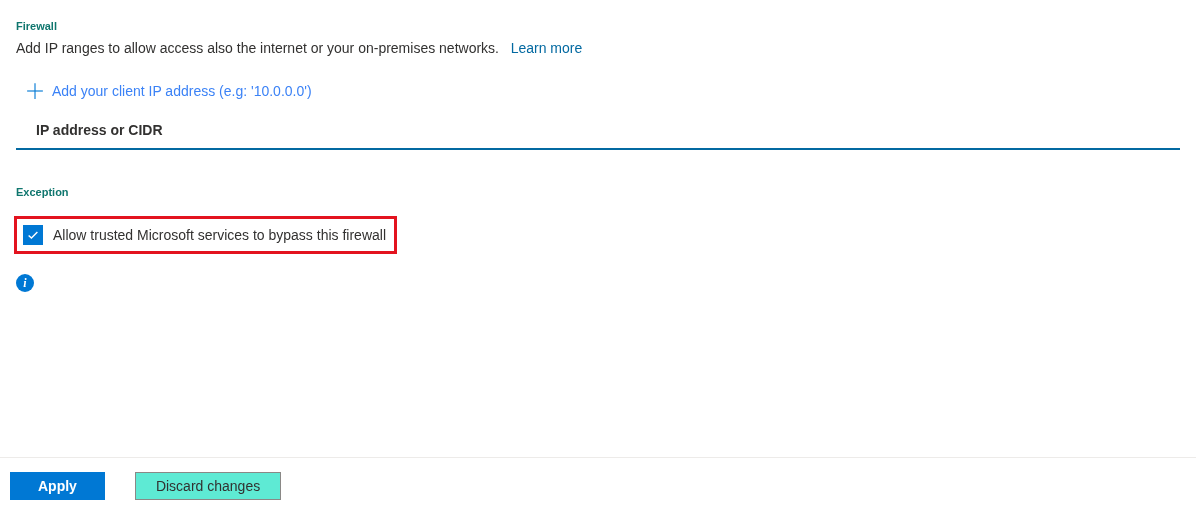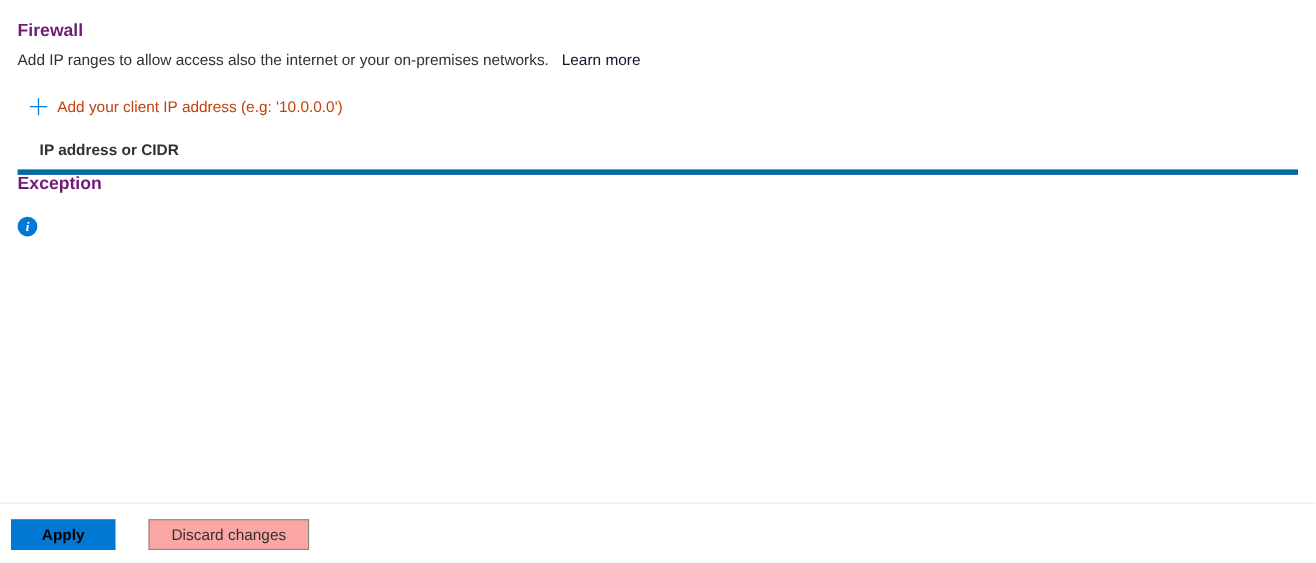--- a/index.html
+++ b/index.html
@@ -11,32 +11,32 @@
       font-family: "Segoe UI", -apple-system, BlinkMacSystemFont, sans-serif;
       font-size: 14px;
       color: #323130;
       background: #ffffff;
       width: 1196px;
       height: 512px;
       padding: 20px 16px 0 16px;
       position: relative;
     }
     .section-heading {
-      font-size: 16px;
+      font-size: 11px;
       font-weight: 600;
-      color: #701a75;
+      color: #0f766e;
       margin-bottom: 8px;
     }
     .section-desc {
       font-size: 14px;
       color: #323130;
       margin-bottom: 18px;
     }
     .link {
-      color: #0f172a;
+      color: #0369a1;
       cursor: pointer;
     }
     .add-ip-row {
       display: flex;
       align-items: center;
       padding: 8px 0 12px 10px;
       cursor: pointer;
     }
     .plus-icon {
       color: #0078d4;
@@ -44,30 +44,31 @@
       font-weight: 400;
       margin-right: 8px;
       display: inline-flex;
       align-items: center;
       justify-content: center;
       width: 18px;
       height: 18px;
     }
     .add-ip-label {
       font-size: 14px;
-      color: #c2410c;
+      color: #3b82f6;
     }
     .column-header {
       font-size: 14px;
       font-weight: 600;
       color: #323130;
       padding: 10px 0 10px 20px;
-      border-bottom: 5px solid #0369a1;
+      border-bottom: 2px solid #0369a1;
     }
     .exception-section {
+      margin-top: 36px;
     }
     .checkbox-row {
       display: inline-flex;
       align-items: center;
       padding: 6px 8px 6px 6px;
       border: 3px solid #e3131f;
       margin-top: 10px;
       margin-left: -2px;
     }
     .checkbox {
@@ -121,30 +122,30 @@
       left: 0;
       right: 0;
       bottom: 12px;
       padding: 14px 10px 0 10px;
       border-top: 1px solid #edebe9;
       display: flex;
       gap: 30px;
     }
     .btn-primary {
       background: #0078d4;
-      color: #000000;
+      color: #ffffff;
       border: none;
       font-size: 14px;
       font-weight: 600;
       padding: 6px 28px;
       cursor: pointer;
       font-family: inherit;
     }
     .btn-secondary {
-      background: #fca5a5;
+      background: #5eead4;
       color: #323130;
       border: 1px solid #8a8886;
       font-size: 14px;
       font-weight: 400;
       padding: 5px 20px;
       cursor: pointer;
       font-family: inherit;
     }
   </style>
 </head>
@@ -167,20 +168,28 @@
     </span>
     <span class="add-ip-label">Add your client IP address (e.g: '10.0.0.0')</span>
   </div>
 
   <div class="column-header">IP address or CIDR</div>
 </div>
 
 <div class="exception-section">
   <div class="section-heading">Exception</div>
 
+  <div class="checkbox-row">
+    <span class="checkbox">
+      <svg viewBox="0 0 16 16">
+        <path d="M3 8.5 L6.2 11.5 L13 4.5" fill="none" stroke="#ffffff" stroke-width="1.6"></path>
+      </svg>
+    </span>
+    <span class="checkbox-label">Allow trusted Microsoft services to bypass this firewall</span>
+  </div>
 
   <div class="info-row">
     <span class="info-icon">
         <span>i</span>
       </span>
   </div>
 </div>
 
 <div class="footer">
   <button class="btn-primary">Apply</button>

